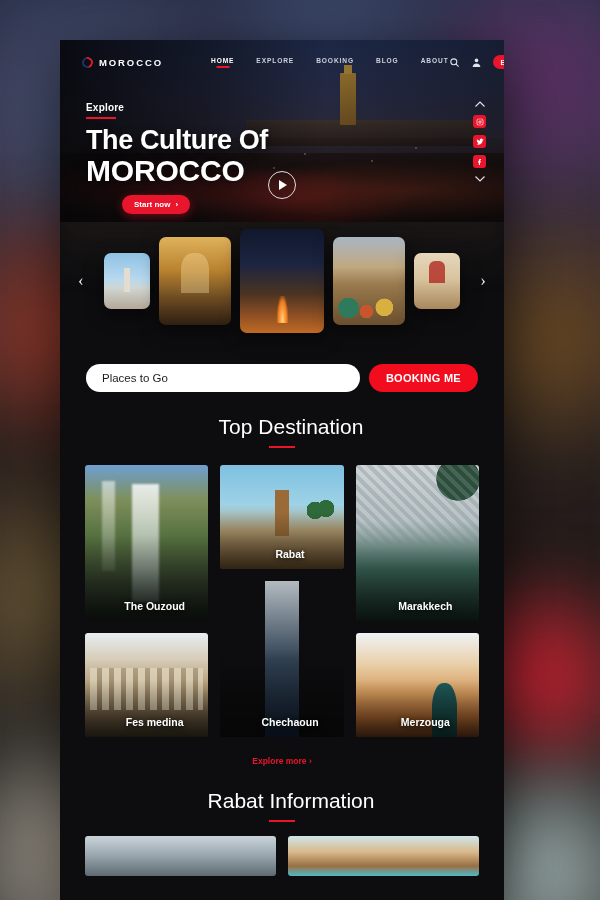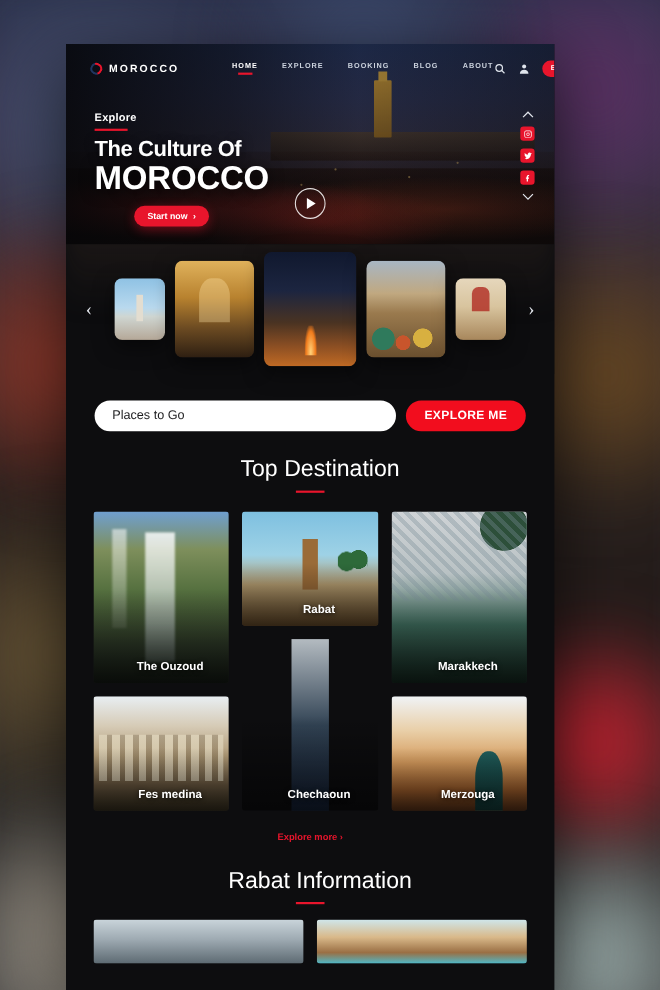--- a/index.html
+++ b/index.html
@@ -70,21 +70,21 @@
       bottom:0; width:13px; height:1.6px; background:#e8152c; }
   .nav-right { margin-left:auto; display:flex; align-items:center; gap:11px; }
   .nav-ic { width:11px; height:11px; color:#dfe4ec; cursor:pointer; }
   .lang { background:#e8152c; color:#fff; font-size:6.3px; font-weight:700;
       padding:3.5px 8px; border-radius:9px; display:flex; align-items:center; gap:3px; cursor:pointer; }
 
   
   .hero-copy { position:absolute; left:26px; top:62px; z-index:5; }
   .eyebrow { color:#fff; font-size:10px; font-weight:700; letter-spacing:.2px; }
   .eyebrow-rule { width:30px; height:1.8px; background:#e8152c; margin-top:4px; }
-  .h-line1 { color:#fff; font-size:20px; font-weight:700; letter-spacing:-.4px; margin-top:6px;
+  .h-line1 { color:#fff; font-size:27px; font-weight:700; letter-spacing:-.4px; margin-top:6px;
       text-shadow:0 2px 10px rgba(0,0,0,.6); }
   .h-line2 { color:#fff; font-size:30px; font-weight:800; letter-spacing:-.2px; line-height:1.02;
       text-shadow:0 2px 14px rgba(0,0,0,.7); }
   .start-btn { margin-top:9px; background:#e8152c; color:#fff; font-size:8px; font-weight:600;
       padding:5px 12px; border-radius:11px; display:inline-flex; align-items:center; gap:5px;
       box-shadow:0 3px 10px rgba(232,21,44,.4); cursor:pointer;margin-left:36px; }
 
   .play-btn { position:absolute; left:50%; top:145px; transform:translate(-50%,-50%);
       width:28px; height:28px; border-radius:50%; border:1.6px solid rgba(255,255,255,.85);
       display:flex; align-items:center; justify-content:center; z-index:5; cursor:pointer; }
@@ -303,21 +303,21 @@
         </div>
       <div class="car-card car-s">
           <div class="img p-shrine"></div>
         </div>
     </div>
     <div class="car-arrow car-next">›</div>
   </div>
 
   <div class="search-row">
     <input class="search-input" type="text" placeholder="Places to Go" value="Places to Go" style="">
-    <div class="inspire">EXPLORE ME</div>
+    <div class="inspire">BOOKING ME</div>
   </div>
 
   <div class="sec-title">Top Destination</div>
   <div class="sec-rule"></div>
 
   <div class="grid">
     <div class="col">
       <div class="tile t-tall">
         <div class="img p-ouzoud"></div>
           <div class="tile-tint"></div>

